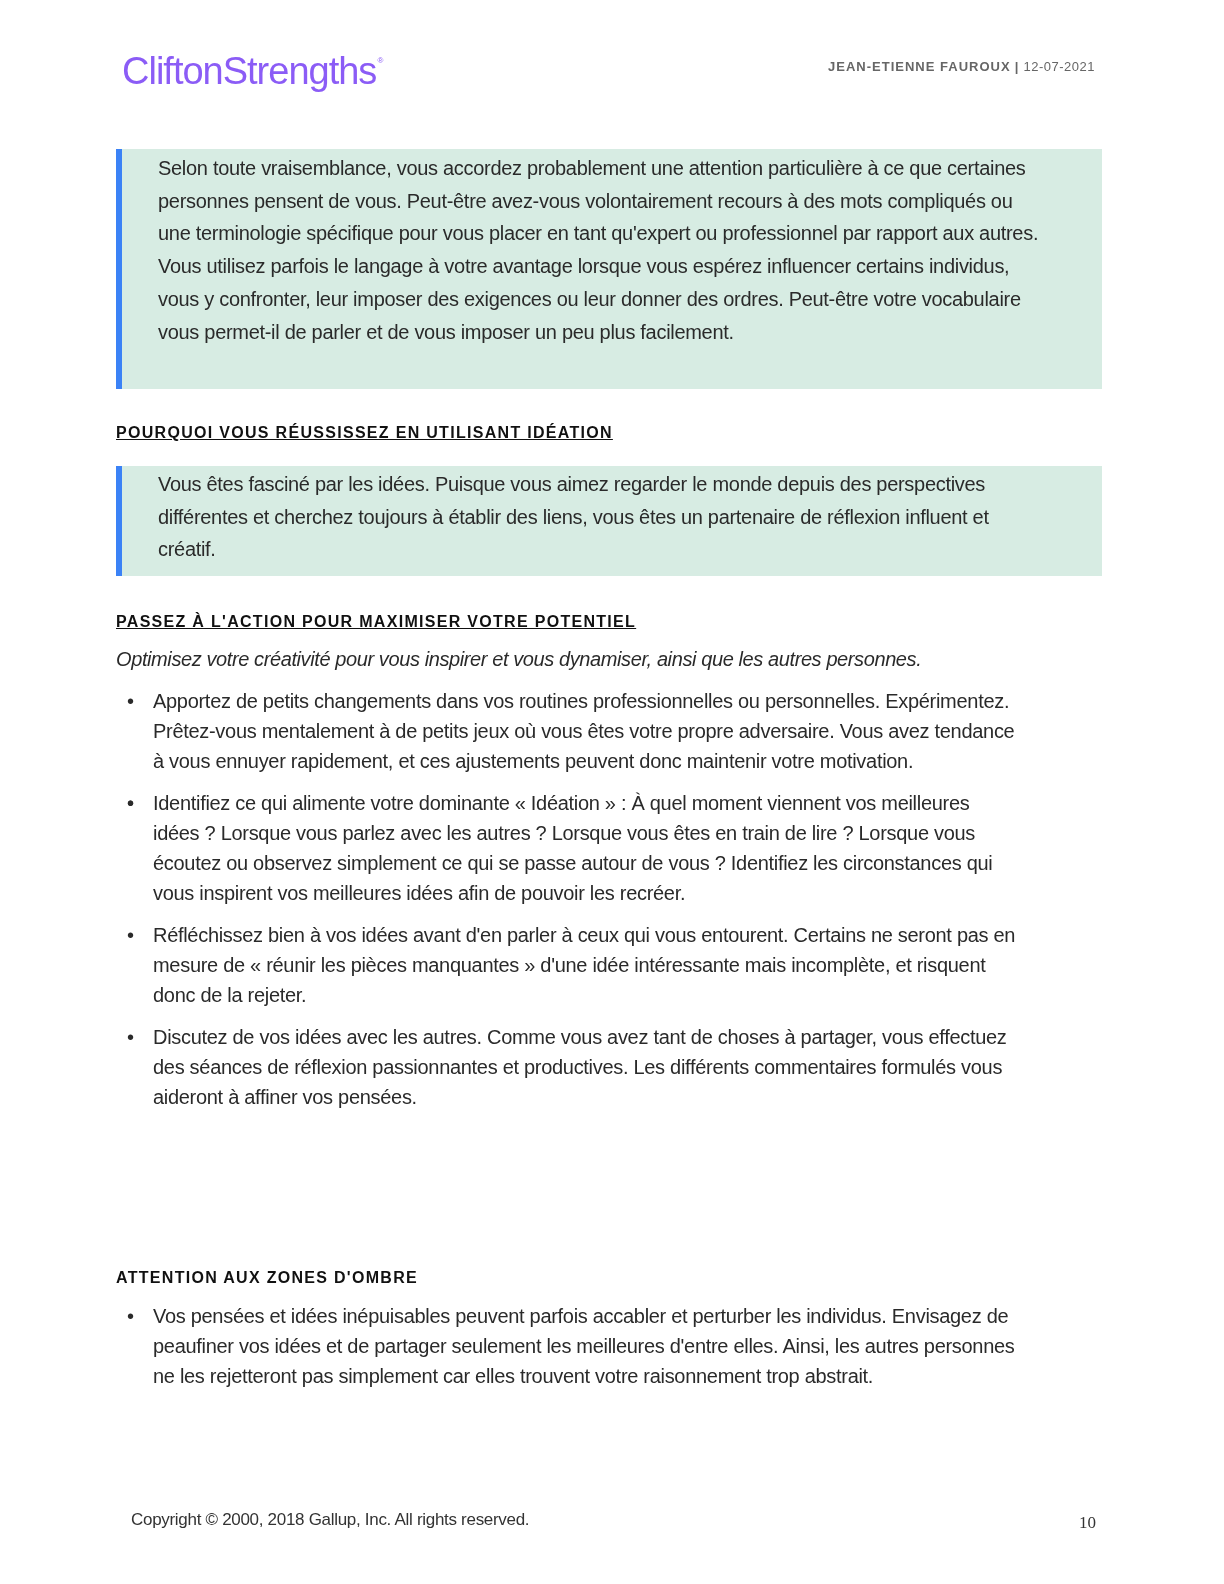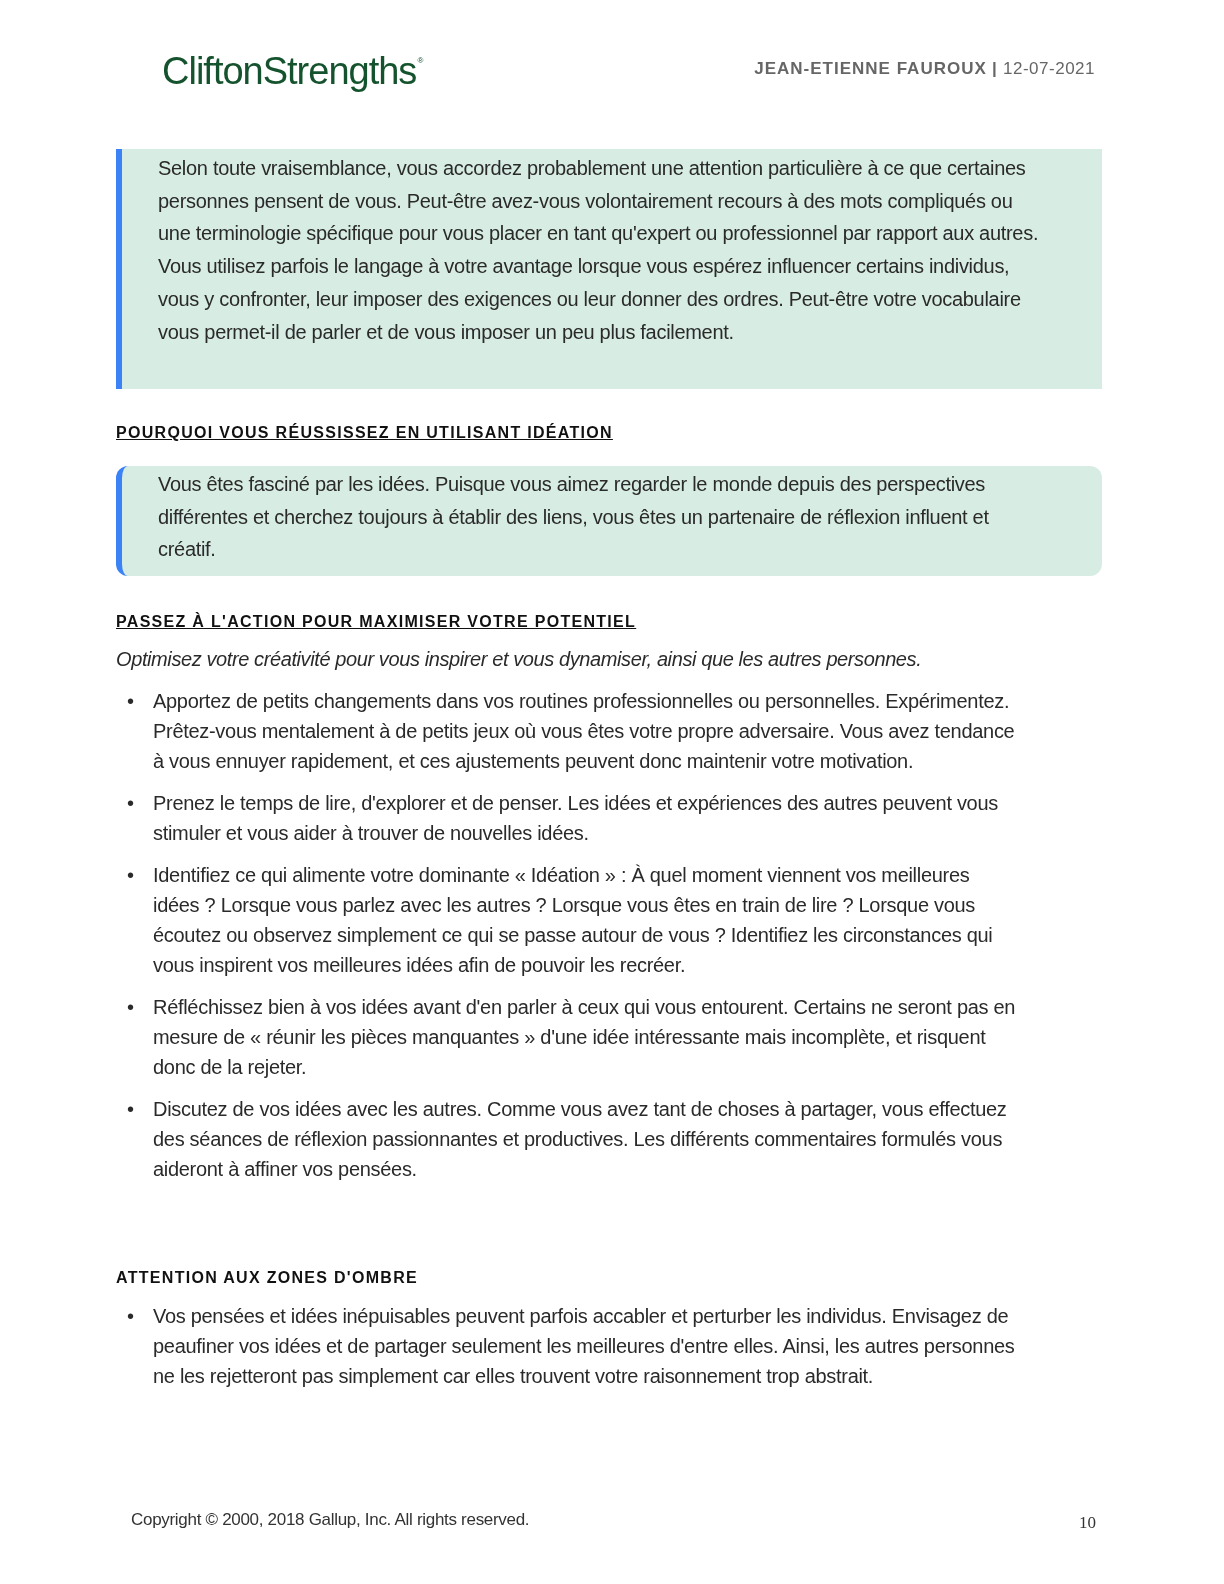--- a/index.html
+++ b/index.html
@@ -1,27 +1,27 @@
 <!DOCTYPE html>
 <html><head>
 <meta charset="utf-8">
 <style>
   html, body { margin:0; padding:0; background:#ffffff; }
   body { width:1224px; height:1584px; position:relative; overflow:hidden;
          font-family:"Liberation Sans", sans-serif; color:#222; }
   .logo { position:absolute; left:122px; top:50px; font-size:38px; letter-spacing:-1px;
-          color:#14532d; font-family:"Liberation Sans", sans-serif; font-weight:normal;margin-left:40px; }
+          color:#8b5cf6; font-family:"Liberation Sans", sans-serif; font-weight:normal; }
   .logo sup { font-size:8px; vertical-align:top; position:relative; top:6px; margin-left:1px; }
-  .header-right { position:absolute; right:129px; top:59px; font-size:17px; color:#666; letter-spacing:0.5px; }
+  .header-right { position:absolute; right:129px; top:59px; font-size:13px; color:#666; letter-spacing:0.5px; }
   .header-right .name { font-weight:bold; letter-spacing:1px; }
   .callout { position:absolute; left:116px; width:986px; background:#d7ece3;
              border-left:6px solid #3b82f6; box-sizing:border-box;
              padding:4px 60px 4px 36px; font-size:20px; line-height:32.7px; color:#2a2a2a; letter-spacing:-0.3px; }
   .callout.c1 { top:149px; height:240px; padding-top:3px; }
-  .callout.c2 { top:466px; height:110px; padding-top:2px;border-radius:12px; }
+  .callout.c2 { top:466px; height:110px; padding-top:2px; }
   .heading { position:absolute; left:116px; font-size:16px; font-weight:bold; letter-spacing:1.3px; color:#111; }
   .h1 { top:424px;text-decoration:underline; }
   .h2 { top:613px;text-decoration:underline; }
   .h3 { top:1269px; }
   .subtitle { position:absolute; left:116px; top:648px; font-size:20px; font-style:italic; color:#2a2a2a; letter-spacing:-0.4px; }
   ul.bullets { position:absolute; left:116px; width:900px; margin:0; padding:0; list-style:none;
                font-size:20px; line-height:30px; color:#2a2a2a; letter-spacing:-0.3px; }
   ul.bullets li { position:relative; padding-left:37px; margin-bottom:12px; }
   ul.bullets li .dot { position:absolute; left:11px; top:0; }
   .list1 { top:686px; }
@@ -49,21 +49,21 @@
 
 <div class="callout c2">
   <span>Vous êtes fasciné par les idées. Puisque vous aimez regarder le monde depuis des perspectives différentes et cherchez toujours à établir des liens, vous êtes un partenaire de réflexion influent et créatif.</span>
 </div>
 
 <div class="heading h2">PASSEZ À L'ACTION POUR MAXIMISER VOTRE POTENTIEL</div>
 <div class="subtitle">Optimisez votre créativité pour vous inspirer et vous dynamiser, ainsi que les autres personnes.</div>
 
 <ul class="bullets list1">
   <li><span class="dot">•</span><span>Apportez de petits changements dans vos routines professionnelles ou personnelles. Expérimentez. Prêtez-vous mentalement à de petits jeux où vous êtes votre propre adversaire. Vous avez tendance à vous ennuyer rapidement, et ces ajustements peuvent donc maintenir votre motivation.</span></li>
-  <li><span class="dot">•</span><span>Prenez le temps de lire, d'explorer et de penser. Les idées et expériences des autres peuvent vous stimuler et vous aider à trouver de nouvelles idées.</span></li>
+  <li><span class="dot">•</span></li>
   <li><span class="dot">•</span><span>Identifiez ce qui alimente votre dominante « Idéation » : À quel moment viennent vos meilleures idées ? Lorsque vous parlez avec les autres ? Lorsque vous êtes en train de lire ? Lorsque vous écoutez ou observez simplement ce qui se passe autour de vous ? Identifiez les circonstances qui vous inspirent vos meilleures idées afin de pouvoir les recréer.</span></li>
   <li><span class="dot">•</span><span>Réfléchissez bien à vos idées avant d'en parler à ceux qui vous entourent. Certains ne seront pas en mesure de « réunir les pièces manquantes » d'une idée intéressante mais incomplète, et risquent donc de la rejeter.</span></li>
   <li><span class="dot">•</span><span>Discutez de vos idées avec les autres. Comme vous avez tant de choses à partager, vous effectuez des séances de réflexion passionnantes et productives. Les différents commentaires formulés vous aideront à affiner vos pensées.</span></li>
 </ul>
 
 <div class="heading h3">ATTENTION AUX ZONES D'OMBRE</div>
 
 <ul class="bullets list2">
   <li><span class="dot">•</span><span>Vos pensées et idées inépuisables peuvent parfois accabler et perturber les individus. Envisagez de peaufiner vos idées et de partager seulement les meilleures d'entre elles. Ainsi, les autres personnes ne les rejetteront pas simplement car elles trouvent votre raisonnement trop abstrait.</span></li>
 </ul>

